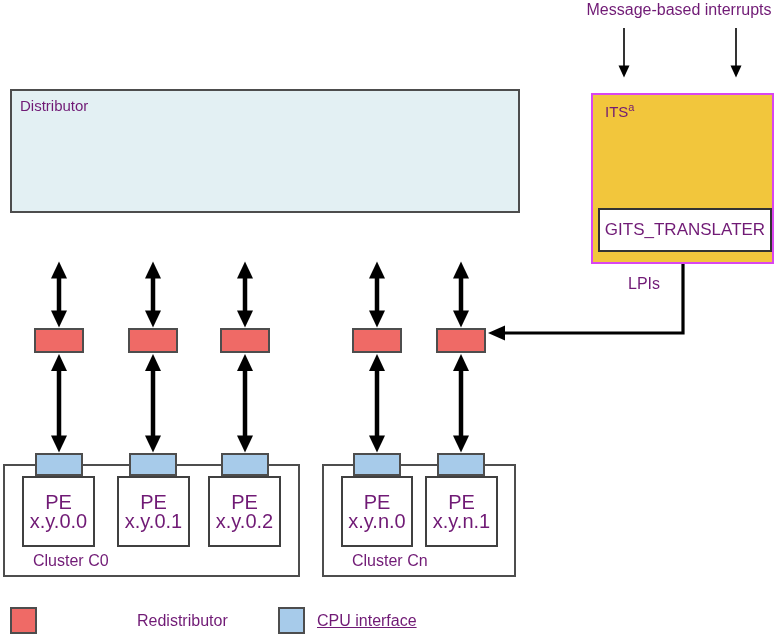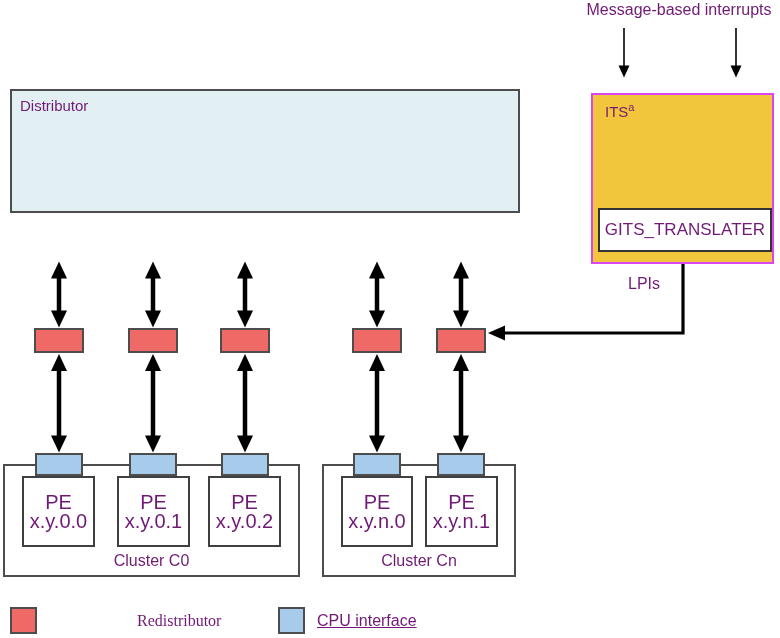--- a/index.html
+++ b/index.html
@@ -50,34 +50,34 @@
     top: 453px; width: 48px; height: 23px;
     background: #A7CBEA; border: 2px solid #4D4D4D;
   }
 
   .cluster {
     top: 464px; height: 113px;
     background: #ffffff; border: 2px solid #4D4D4D;
   }
   .cluster-label {
     position: absolute; left: 0; right: 0; bottom: 5px;
-    text-align: center; font-size: 16px;
+    font-size: 16px; padding-left: 28px;
   }
   .pe {
     top: 476px; width: 73px; height: 71px;
     background: #ffffff; border: 2px solid #404040;
     display: flex; flex-direction: column; align-items: center; justify-content: center;
     font-size: 20px; line-height: 19px; text-align: center;
   }
 
   .legend-swatch { top: 607px; width: 27px; height: 27px; border: 2px solid #4D4D4D; }
   .legend-swatch.red { left: 10px; background: #EF6A66; }
   .legend-swatch.blue { left: 278px; background: #A7CBEA; }
   .legend-label { top: 612px; font-size: 16px; }
-  .legend-label.red { left: 137px; font-family: Liberation Serif, serif; }
+  .legend-label.red { left: 137px; }
   .legend-label.blue { left: 317px; text-decoration: underline; }
 
   svg.arrows { position: absolute; left: 0; top: 0; pointer-events: none; }
 </style>
 </head>
 <body>
 
 <div class="canvas">
 
   <div class="abs msg-label">Message-based interrupts</div>

